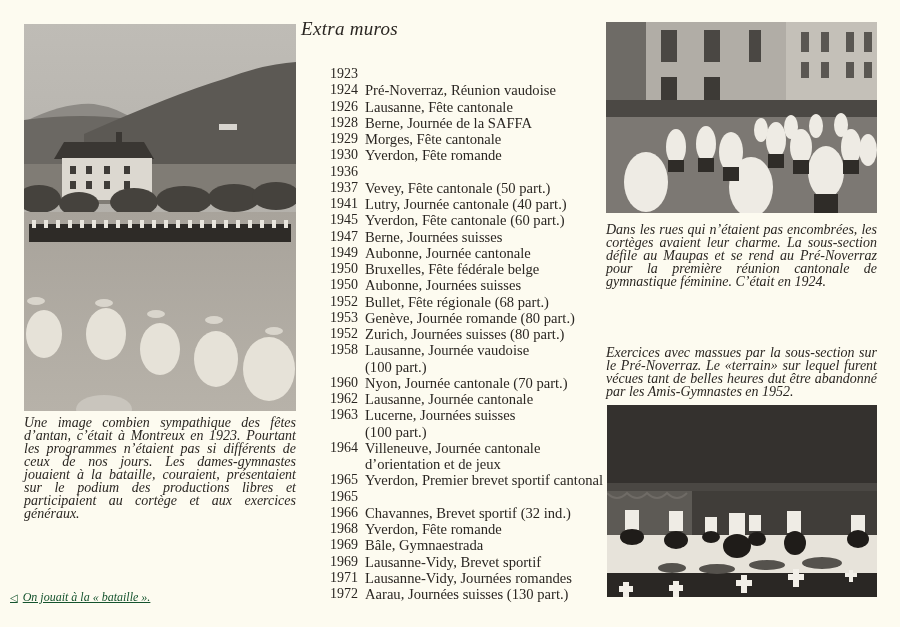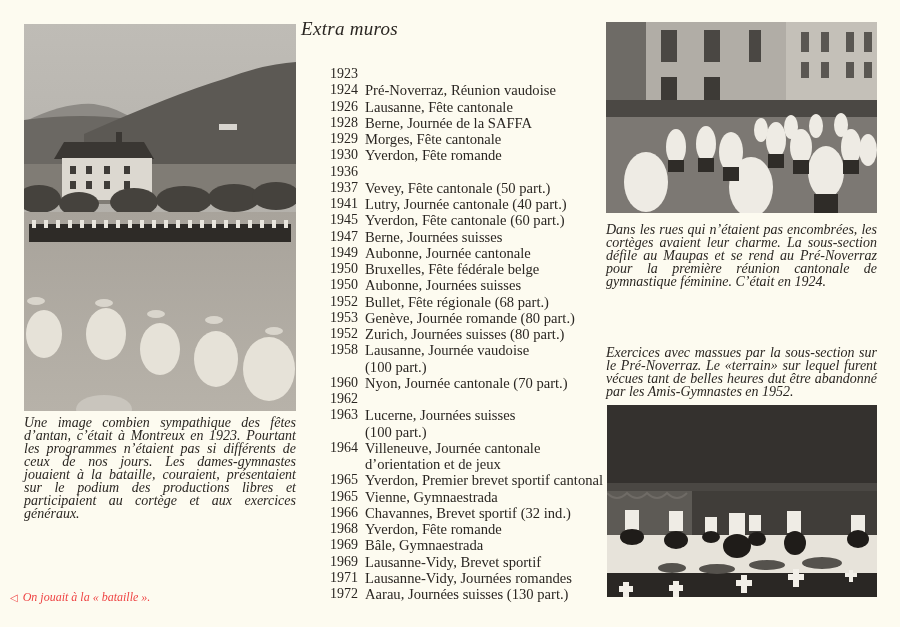--- a/index.html
+++ b/index.html
@@ -23,21 +23,21 @@
   .events {
     position:absolute; left:314px; top:50px; width:275px; margin:16px; padding:0; list-style:none;
     font-family:"Liberation Serif", serif; font-size:14.6px; line-height:16.25px;
   }
   .events li { display:flex; }
   .events .year { width:35px; flex:0 0 35px; font-size:14px; }
   .events .desc { flex:1; }
   .events .desc.justify { text-align:justify; text-align-last:left; }
   .back-ref {
     position:absolute; left:10px; top:590px; font-family:"Liberation Serif", serif; font-style:italic;
-    font-size:12px; color:#ef4444;
+    font-size:12px; color:#14532d;text-decoration:underline;
   }
   .back-ref .arrow { font-style:normal; font-size:10px; margin-right:5px; }
 </style>
 </head>
 <body>
 
 <div class="photo" style="left:24px; top:24px; width:272px; height:387px;">
   <svg viewBox="0 0 272 387" preserveAspectRatio="none">
     <defs>
       <linearGradient id="skyL" x1="0" y1="0" x2="0" y2="1">
@@ -194,36 +194,36 @@
   <li>
       <span class="year">1958</span>
       <span class="desc" style="padding-right:60px;">Lausanne, Journée vaudoise (100 part.)</span>
     </li>
   <li>
       <span class="year">1960</span>
       <span class="desc">Nyon, Journée cantonale (70 part.)</span>
     </li>
   <li>
       <span class="year">1962</span>
+      <span class="desc">Lausanne, Journée cantonale</span>
     </li>
   <li>
       <span class="year">1963</span>
       <span class="desc" style="padding-right:70px;">Lucerne, Journées suisses (100 part.)</span>
     </li>
   <li>
       <span class="year">1964</span>
       <span class="desc" style="padding-right:30px;">Villeneuve, Journée cantonale d’orientation et de jeux</span>
     </li>
   <li>
       <span class="year">1965</span>
       <span class="desc justify">Yverdon, Premier brevet sportif cantonal</span>
     </li>
   <li>
       <span class="year">1965</span>
-      <span class="desc">Vienne, Gymnaestrada</span>
     </li>
   <li>
       <span class="year">1966</span>
       <span class="desc">Chavannes, Brevet sportif (32 ind.)</span>
     </li>
   <li>
       <span class="year">1968</span>
       <span class="desc">Yverdon, Fête romande</span>
     </li>
   <li>

